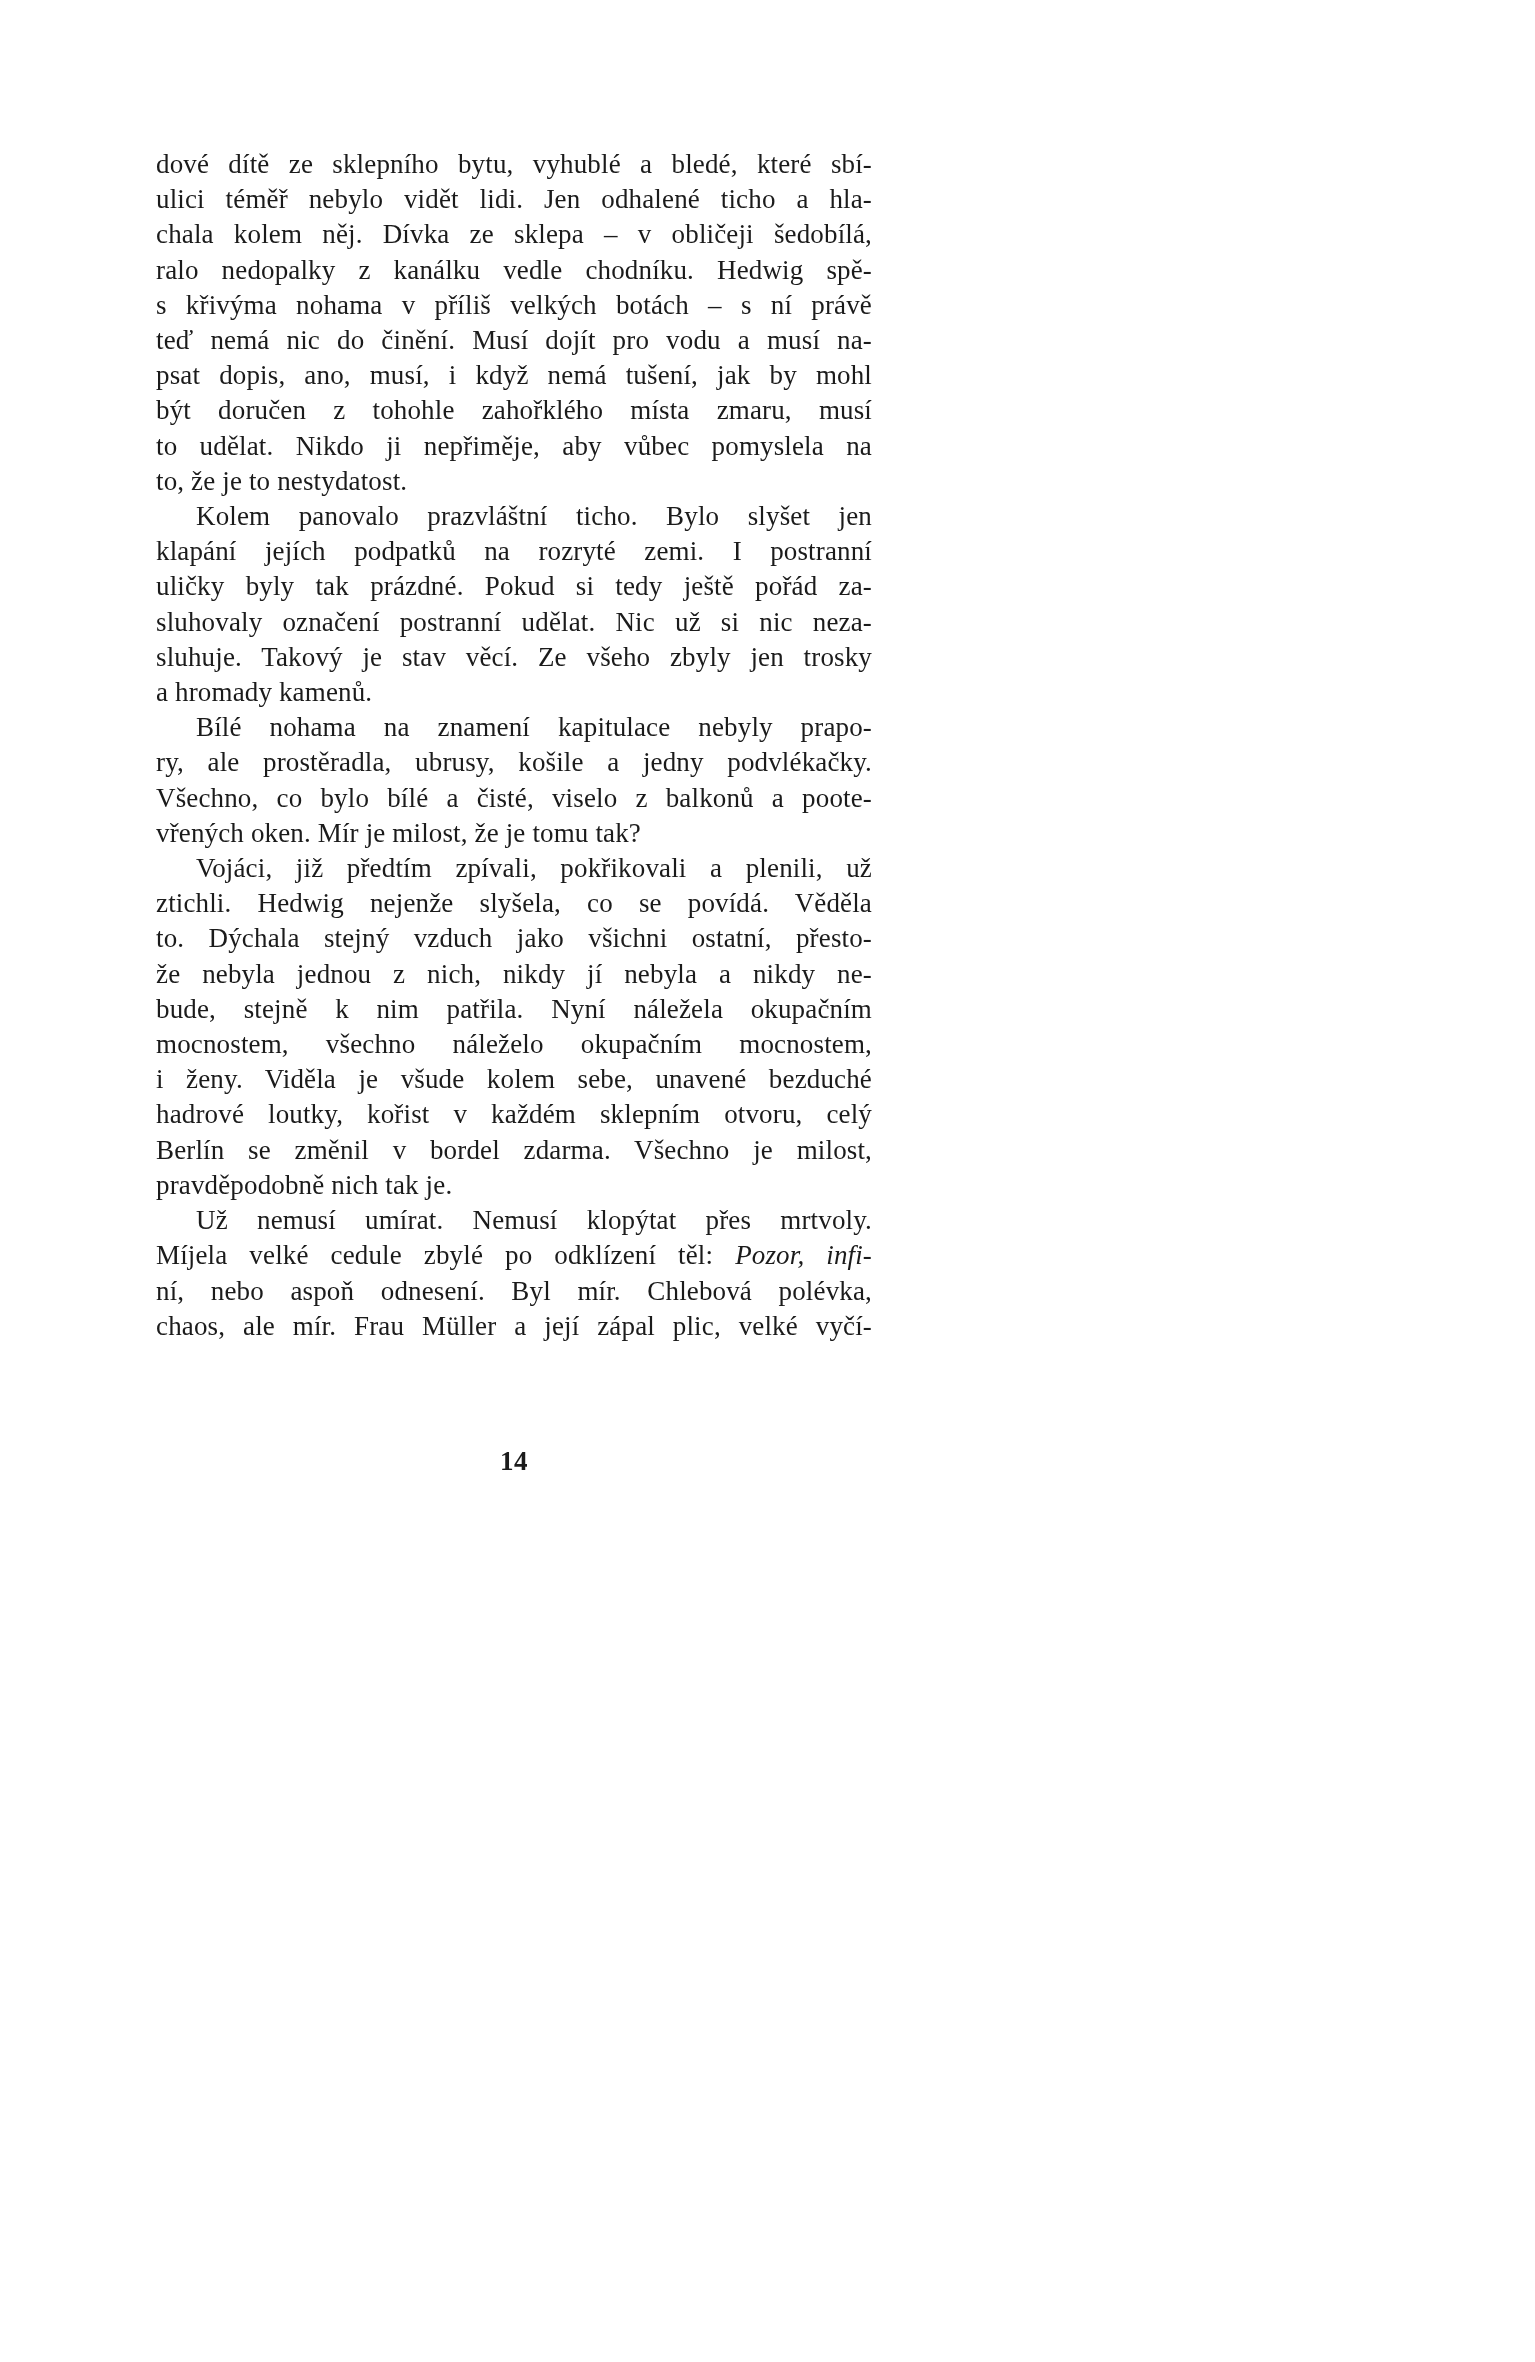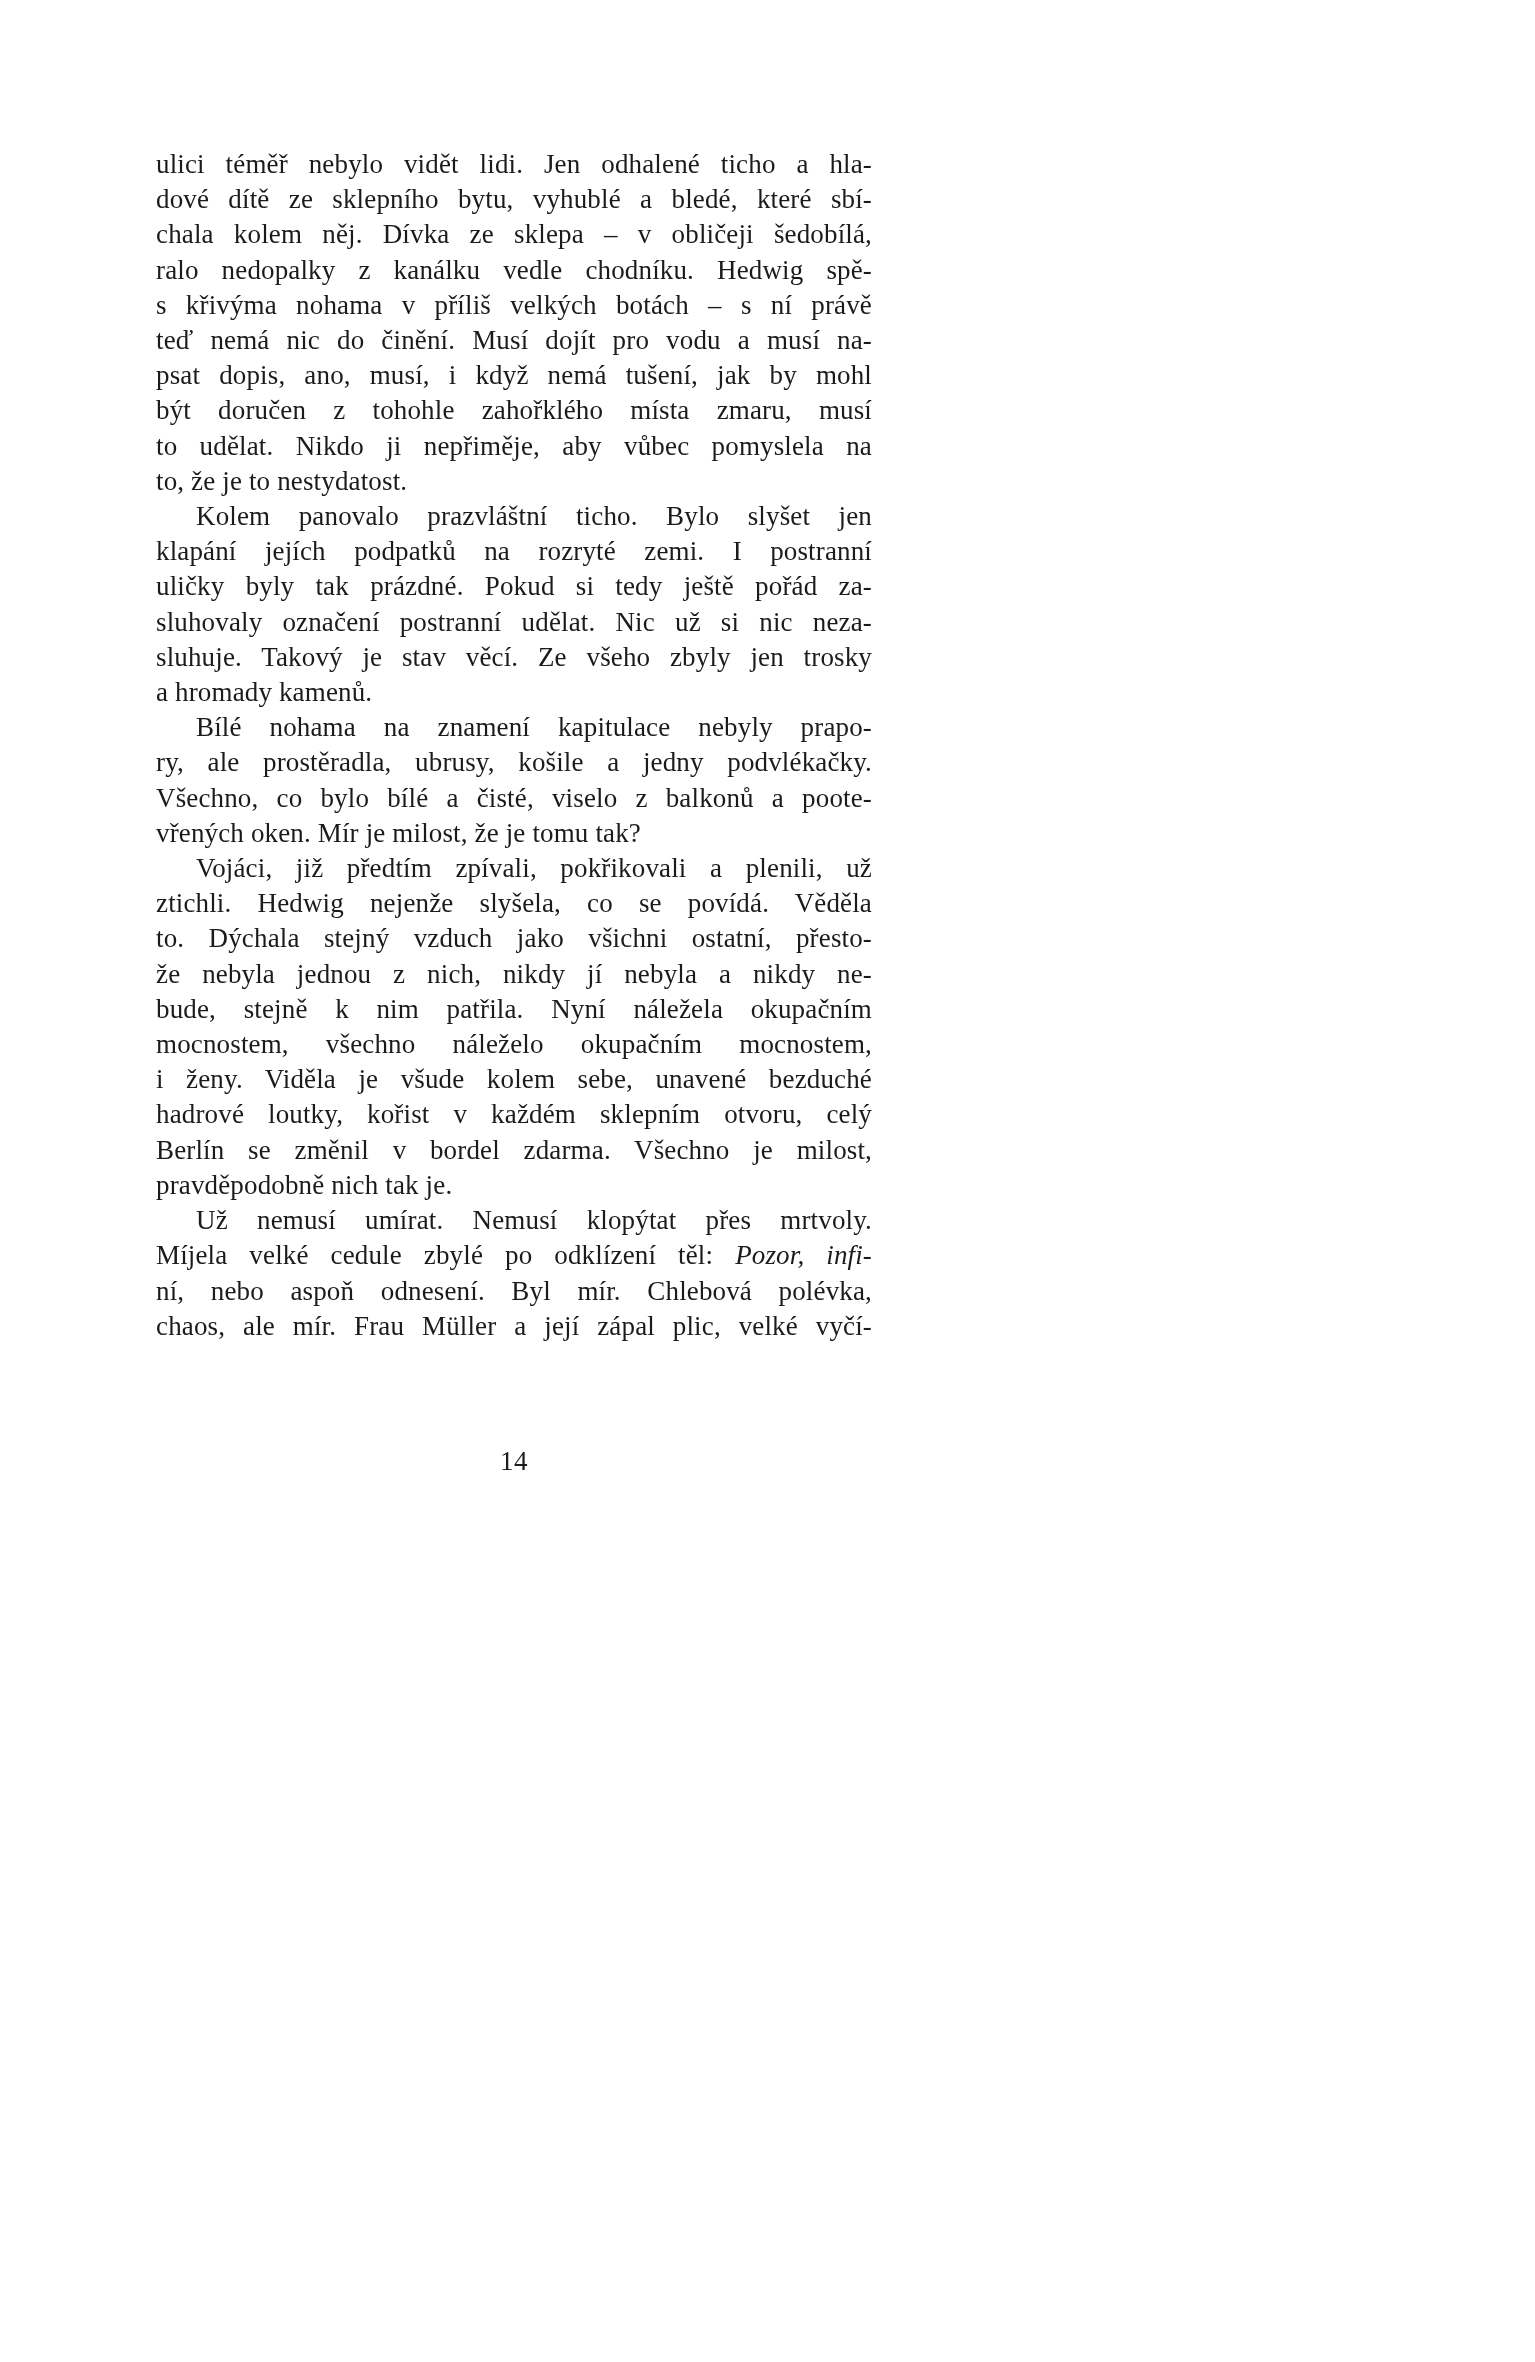--- a/index.html
+++ b/index.html
@@ -42,31 +42,31 @@
   .seg.italic {
     font-style: italic;
   }
   .folio {
     position: absolute;
     left: 156px;
     top: 1446px;
     width: 716px;
     text-align: center;
     font-size: 27px;
-    font-weight: 400;
+    font-weight: 700;
     letter-spacing: 0.5px;
   }
 </style>
 </head>
 <body>
 
 <div class="page">
   <main class="text-block">
+      <div class="line"><span class="seg">dové dítě ze sklepního bytu, vyhublé a bledé, které sbí-</span></div>
       <div class="line"><span class="seg">ulici téměř nebylo vidět lidi. Jen odhalené ticho a hla-</span></div>
-      <div class="line"><span class="seg">dové dítě ze sklepního bytu, vyhublé a bledé, které sbí-</span></div>
       <div class="line"><span class="seg">chala kolem něj. Dívka ze sklepa – v obličeji šedobílá,</span></div>
       <div class="line"><span class="seg">ralo nedopalky z kanálku vedle chodníku. Hedwig spě-</span></div>
       <div class="line"><span class="seg">s křivýma nohama v příliš velkých botách – s ní právě</span></div>
       <div class="line"><span class="seg">teď nemá nic do činění. Musí dojít pro vodu a musí na-</span></div>
       <div class="line"><span class="seg">psat dopis, ano, musí, i když nemá tušení, jak by mohl</span></div>
       <div class="line"><span class="seg">být doručen z tohohle zahořklého místa zmaru, musí</span></div>
       <div class="line"><span class="seg">to udělat. Nikdo ji nepřiměje, aby vůbec pomyslela na</span></div>
       <div class="line flush"><span class="seg">to, že je to nestydatost.</span></div>
       <div class="line indent"><span class="seg">Kolem panovalo prazvláštní ticho. Bylo slyšet jen</span></div>
       <div class="line"><span class="seg">klapání jejích podpatků na rozryté zemi. I postranní</span></div>

